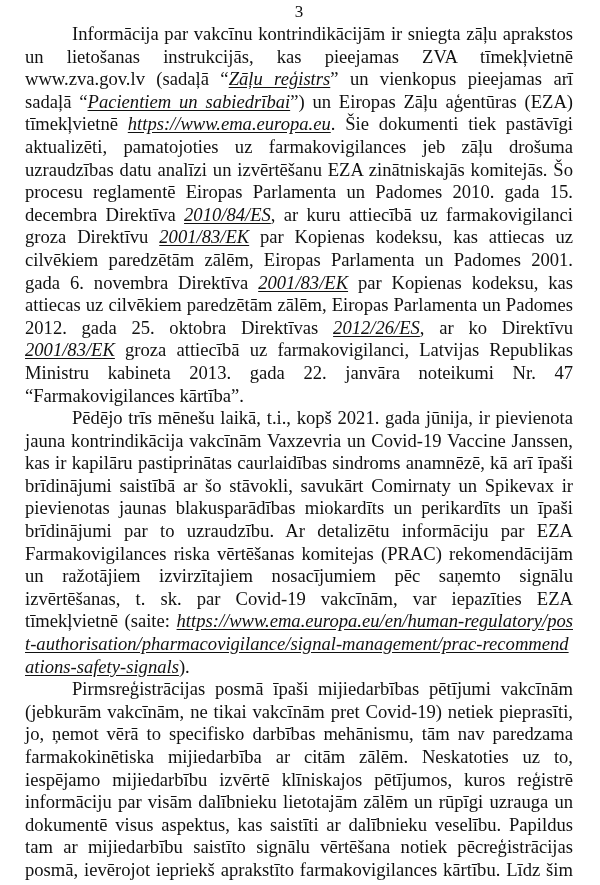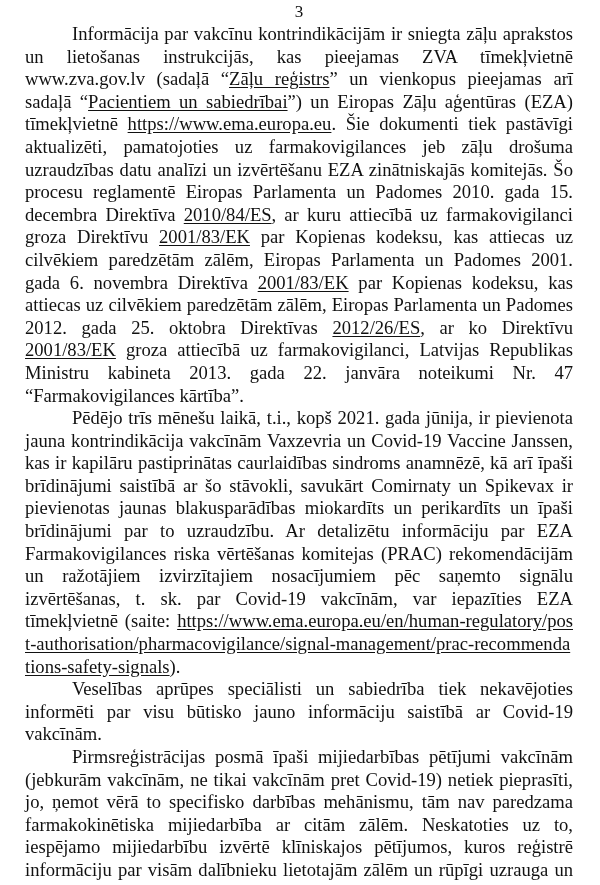--- a/index.html
+++ b/index.html
@@ -5,27 +5,26 @@
   html, body { margin: 0; padding: 0; background: #ffffff; }
   body { width: 600px; height: 885px; overflow: hidden; position: relative; }
   .page {
     position: absolute; left: 25px; top: 0; width: 548px;
     font-family: "Liberation Serif", "DejaVu Serif", serif;
     font-size: 18.6px; color: #111; line-height: 22.6px;
   }
   .page-number { text-align: center; height: 22px; padding-top: 1px; line-height: 22px; font-size: 17px; margin-bottom: 0; }
   p { margin: 0; text-align: justify; }
   p.indent { text-indent: 47px; }
-  .u { text-decoration: underline; text-underline-offset: 2px; }
+  .u { text-decoration: underline; text-underline-offset: 2px; font-style: italic; }
   .url { word-break: break-all; }
 </style>
 </head>
 <body>
 
 <div class="page">
   <div class="page-number">3</div>
   <div id="body-text">
       <p class="indent"><span>Informācija par vakcīnu kontrindikācijām ir sniegta zāļu aprakstos un lietošanas instrukcijās, kas pieejamas ZVA tīmekļvietnē www.zva.gov.lv (sadaļā “</span><span class="u">Zāļu reģistrs</span><span>” un vienkopus pieejamas arī sadaļā “</span><span class="u">Pacientiem un sabiedrībai</span><span>”) un Eiropas Zāļu aģentūras (EZA) tīmekļvietnē </span><span class="u">https://www.ema.europa.eu</span><span>. Šie dokumenti tiek pastāvīgi aktualizēti, pamatojoties uz farmakovigilances jeb zāļu drošuma uzraudzības datu analīzi un izvērtēšanu EZA zinātniskajās komitejās. Šo procesu reglamentē Eiropas Parlamenta un Padomes 2010. gada 15. decembra Direktīva </span><span class="u">2010/84/ES</span><span>, ar kuru attiecībā uz farmakovigilanci groza Direktīvu </span><span class="u">2001/83/EK</span><span> par Kopienas kodeksu, kas attiecas uz cilvēkiem paredzētām zālēm, Eiropas Parlamenta un Padomes 2001. gada 6. novembra Direktīva </span><span class="u">2001/83/EK</span><span> par Kopienas kodeksu, kas attiecas uz cilvēkiem paredzētām zālēm, Eiropas Parlamenta un Padomes 2012. gada 25. oktobra Direktīvas </span><span class="u">2012/26/ES</span><span>, ar ko Direktīvu </span><span class="u">2001/83/EK</span><span> groza attiecībā uz farmakovigilanci, Latvijas Republikas Ministru kabineta 2013. gada 22. janvāra noteikumi Nr. 47 “Farmakovigilances kārtība”.</span></p>
       <p class="indent"><span>Pēdējo trīs mēnešu laikā, t.i., kopš 2021. gada jūnija, ir pievienota jauna kontrindikācija vakcīnām Vaxzevria un Covid-19 Vaccine Janssen, kas ir kapilāru pastiprinātas caurlaidības sindroms anamnēzē, kā arī īpaši brīdinājumi saistībā ar šo stāvokli, savukārt Comirnaty un Spikevax ir pievienotas jaunas blakusparādības miokardīts un perikardīts un īpaši brīdinājumi par to uzraudzību. Ar detalizētu informāciju par EZA Farmakovigilances riska vērtēšanas komitejas (PRAC) rekomendācijām un ražotājiem izvirzītajiem nosacījumiem pēc saņemto signālu izvērtēšanas, t. sk. par Covid-19 vakcīnām, var iepazīties EZA tīmekļvietnē (saite: </span><span class="u url">https://www.ema.europa.eu/en/human-regulatory/post-authorisation/pharmacovigilance/signal-management/prac-recommendations-safety-signals</span><span>).</span></p>
-      <p class="indent"><span>Veselības aprūpes speciālisti un sabiedrība tiek nekavējoties informēti par visu būtisko jauno informāciju saistībā ar Covid-19 vakcīnām.</span></p>
       <p class="indent"><span>Pirmsreģistrācijas posmā īpaši mijiedarbības pētījumi vakcīnām (jebkurām vakcīnām, ne tikai vakcīnām pret Covid-19) netiek pieprasīti, jo, ņemot vērā to specifisko darbības mehānismu, tām nav paredzama farmakokinētiska mijiedarbība ar citām zālēm. Neskatoties uz to, iespējamo mijiedarbību izvērtē klīniskajos pētījumos, kuros reģistrē informāciju par visām dalībnieku lietotajām zālēm un rūpīgi uzrauga un dokumentē visus aspektus, kas saistīti ar dalībnieku veselību. Papildus tam ar mijiedarbību saistīto signālu vērtēšana notiek pēcreģistrācijas posmā, ievērojot iepriekš aprakstīto farmakovigilances kārtību. Līdz šim nevienai no Covid-19 vakcīnām nav konstatēta mijiedarbība ar citām zālēm. Vēršam jūsu uzmanību uz to, ka trombozes un trombocitopēnijas sindroms (TTS), kas ir ļoti reti sastopama adenovīrusa vektoru Covid-19 vakcīnu blakusparādība, attīstās pēc pilnīgi cita mehānisma nekā tromboze, kas ir zināma konkrētu zāļu grupu, piemēram, hormonālo kontracepcijas līdzekļu, blakusparādība, tāpēc mijiedarbības risks nepastāv un vakcīna nav kontrindicēta sievietēm, kuras lieto hormonālos kontracepcijas līdzekļus. Aktuālā informācija</span></p>
     </div>
 </div>
 
 </body></html>

